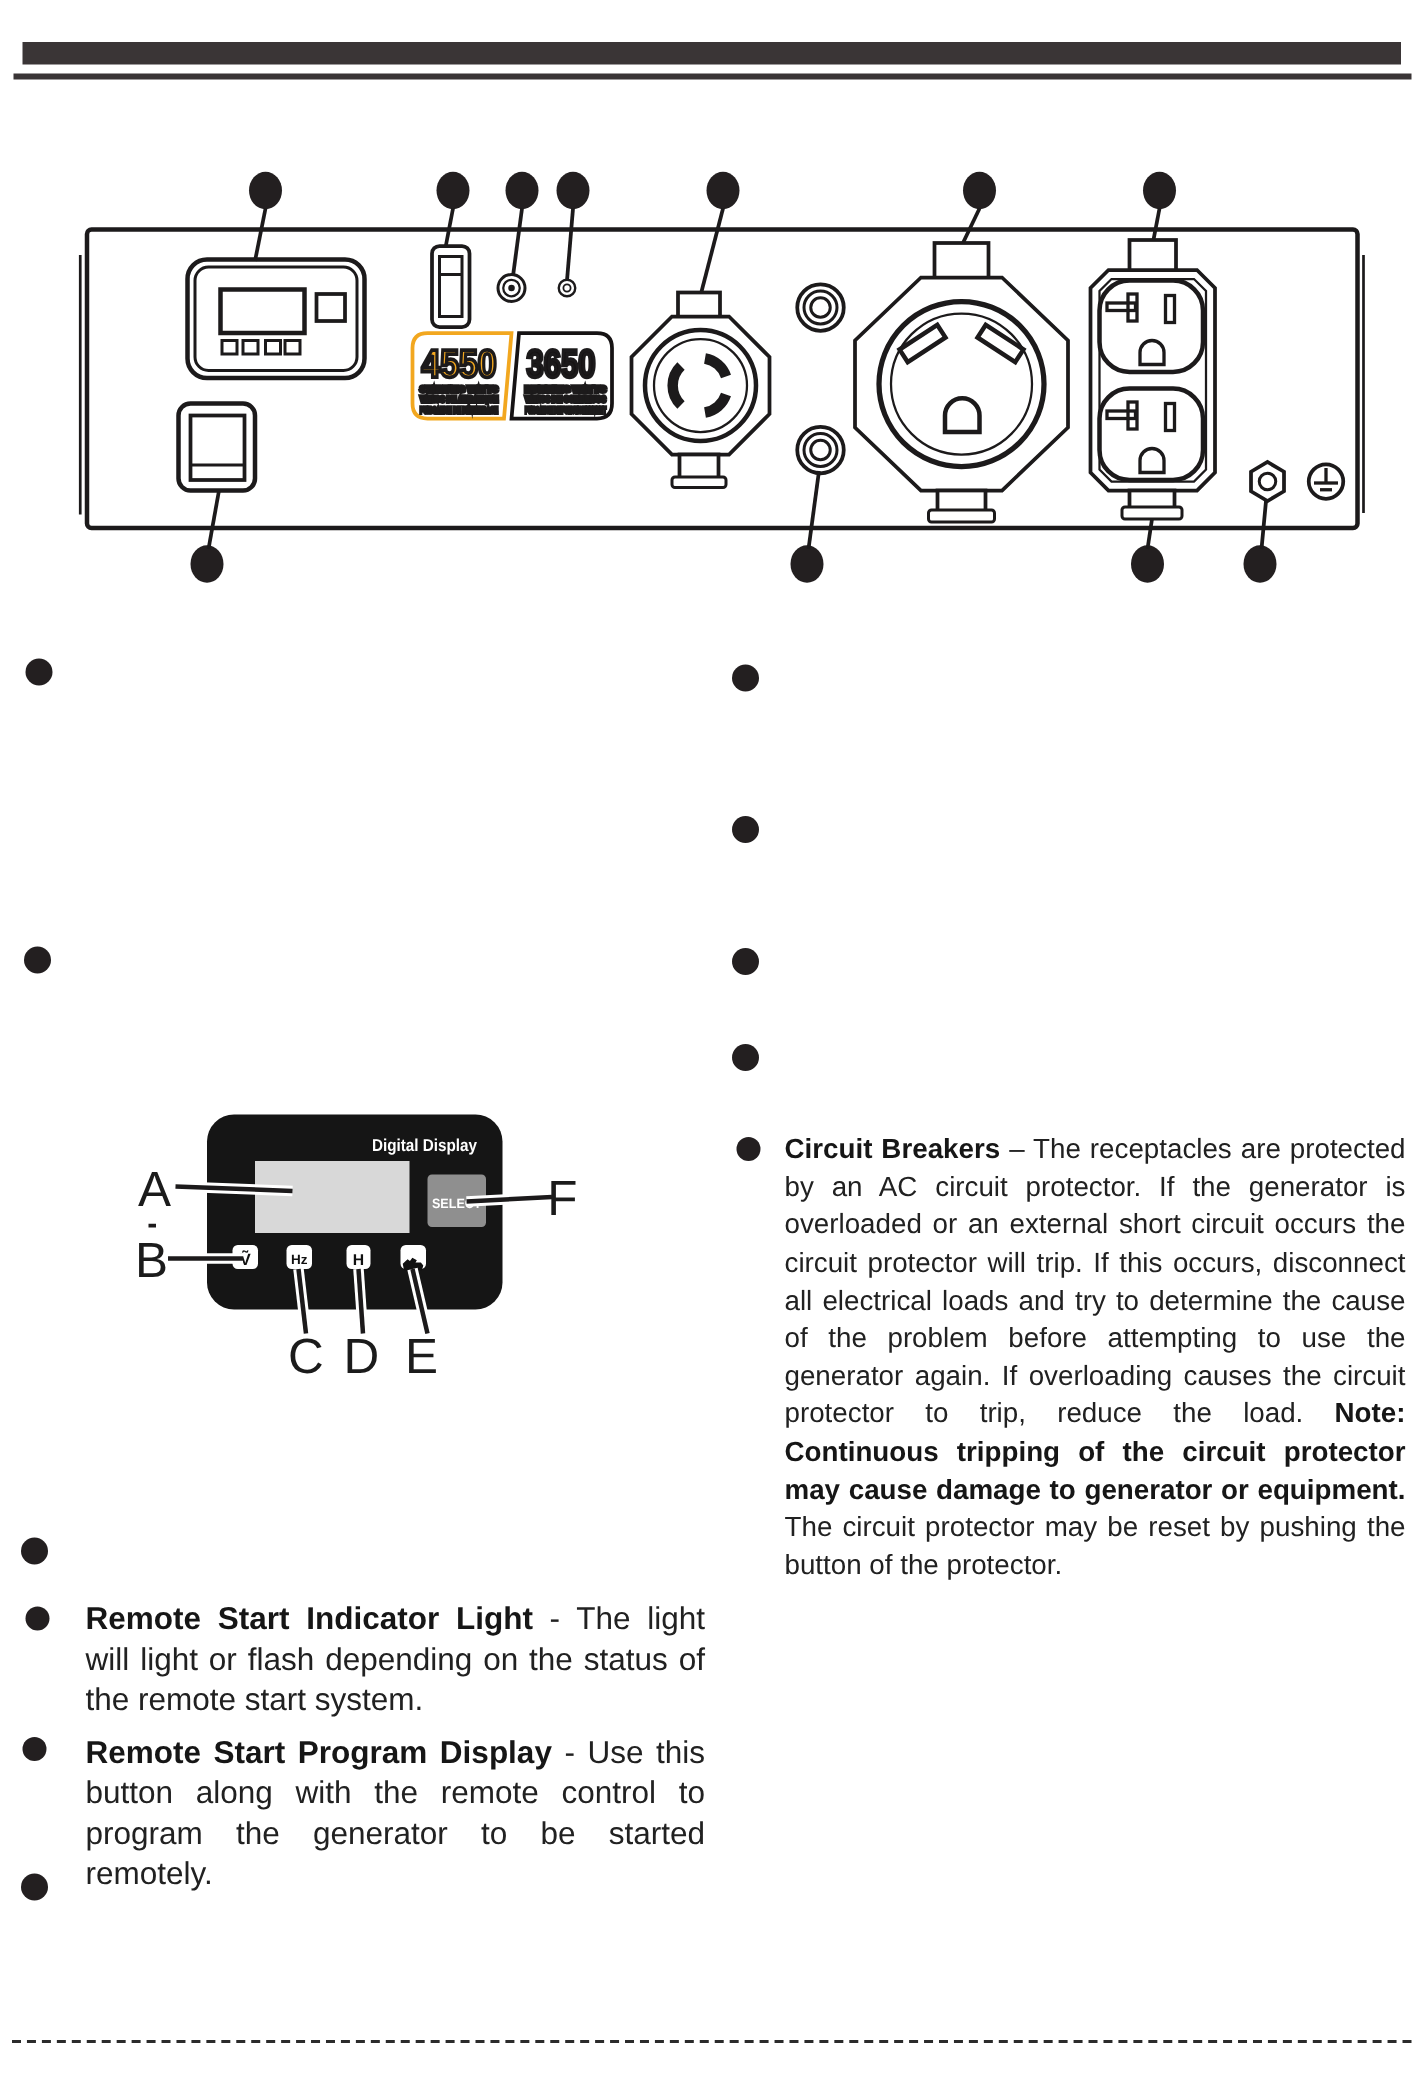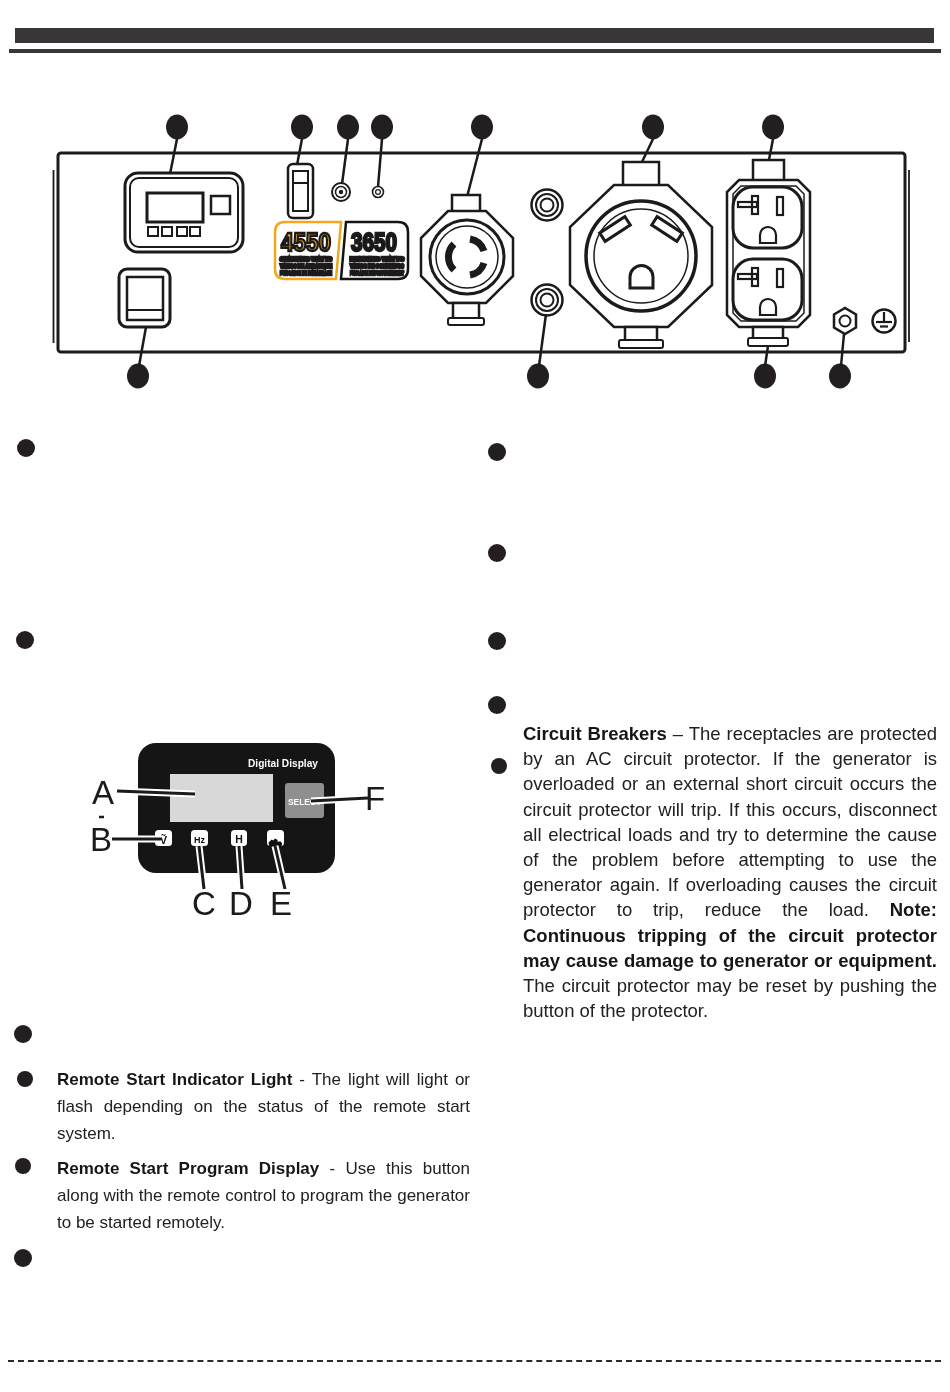--- a/index.html
+++ b/index.html
@@ -7,21 +7,21 @@
     width:950px;height:1392px;position:relative;background:#ffffff;
     font-family:"Liberation Sans", sans-serif;color:#1f1f1f;overflow:hidden;
   }
   .rule-thick{position:absolute;left:15px;right:16px;top:28px;height:15px;background:#3a3536;}
   .rule-thin{position:absolute;left:9px;right:9px;top:49px;height:4px;background:#3a3536;}
   .dot{position:absolute;background:#231f20;border-radius:50%;}
   .dot18{width:18px;height:18px;}
   .dot16{width:16px;height:16px;}
   svg{position:absolute;}
   .feature{position:absolute;text-align:justify;text-align-last:left;color:#212121;}
-  .feature-left{left:57px;width:413px;font-size:17px;line-height:27px;}
+  .feature-left{left:57px;width:413px;font-size:21px;line-height:27px;}
   .feature-right{left:523px;width:414px;font-size:18.5px;line-height:25.2px;}
   .feature b{font-weight:bold;color:#161616;}
   .dashed-rule{position:absolute;left:8px;right:9px;top:1360px;border-top:2.5px dashed #2b2b2b;height:0;}
 </style>
 </head>
 <body>
 
 <div class="rule-thick"></div>
 <div class="rule-thin"></div>
 
@@ -236,21 +236,21 @@
       <text x="101" y="851">B</text>
       <text x="204" y="915">C</text>
       <text x="241" y="915">D</text>
       <text x="281" y="915">E</text>
       <text x="375" y="810">F</text>
     </g>
   </g>
 </svg>
 
 <div class="dot dot16" style="left:491px;top:758px;"></div>
-<div class="feature feature-right" style="top:721px;">
+<div class="feature feature-right" style="top:753px;">
   <b>Circuit Breakers</b><span> – The receptacles are protected by an AC circuit protector. If the generator is overloaded or an external short circuit occurs the circuit protector will trip. If this occurs, disconnect all electrical loads and try to determine the cause of the problem before attempting to use the generator again. If overloading causes the circuit protector to trip, reduce the load. </span><b>Note: Continuous tripping of the circuit protector may cause damage to generator or equipment.</b><span> The circuit protector may be reset by pushing the button of the protector.</span>
 </div>
 
 <div class="dot dot16" style="left:17px;top:1071px;"></div>
 <div class="feature feature-left" style="top:1066px;">
   <b>Remote Start Indicator Light</b><span> - The light will light or flash depending on the status of the remote start system.</span>
 </div>
 
 <div class="dot dot16" style="left:15px;top:1158px;"></div>
 <div class="feature feature-left" style="top:1155px;">

